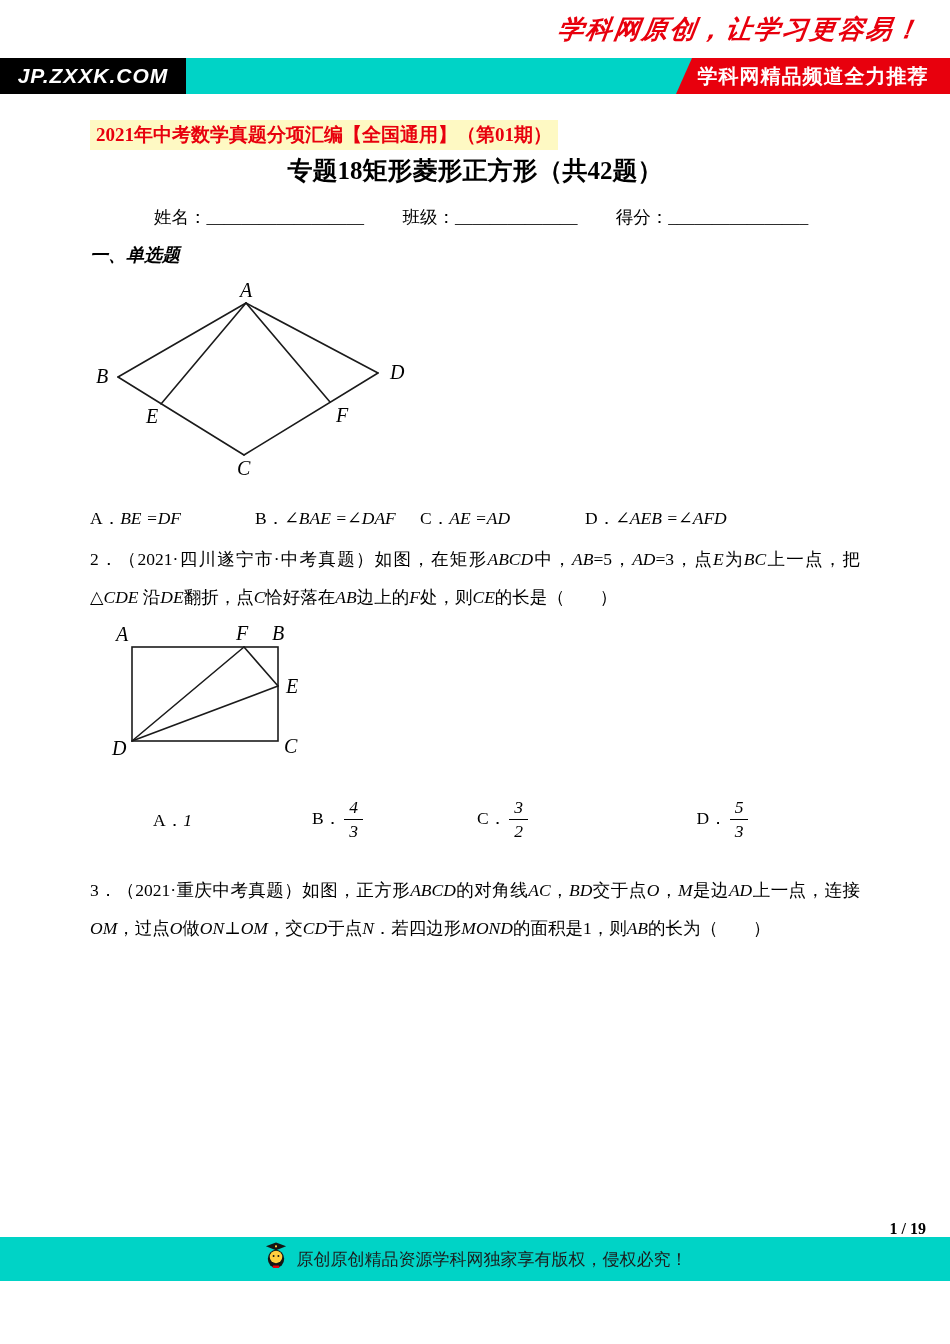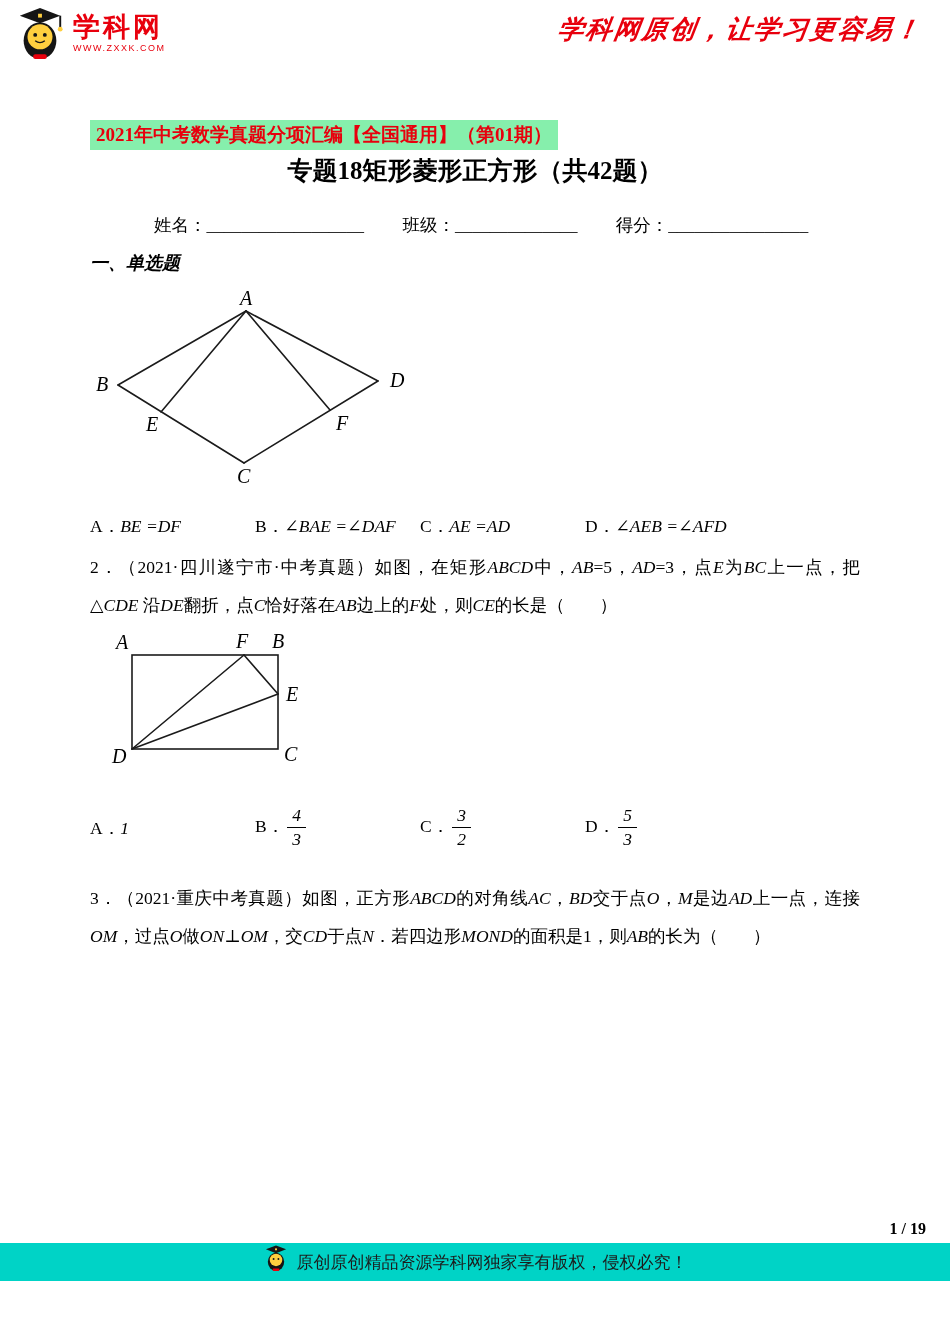--- a/index.html
+++ b/index.html
@@ -38,24 +38,24 @@
     color:#fff; display:flex; align-items:center; justify-content:center;
     font-weight:bold; font-size:20px; letter-spacing:1px;
     clip-path:polygon(16px 0, 100% 0, 100% 100%, 0 100%);
     font-family:"Liberation Sans","DejaVu Sans",sans-serif;
   }
 
   
   .content { position:absolute; top:94px; left:0; width:950px; padding:0 90px; }
   .series-title {
     display:inline-block; margin-top:26px; padding:2px 6px;
-    background:#86efac; color:#e8000d; font-weight:bold; font-size:19px;
+    background:#fef9c3; color:#e8000d; font-weight:bold; font-size:19px;
   }
   .doc-title { text-align:center; font-weight:bold; font-size:25px; margin-top:4px; color:#000; }
-  .fill-line { margin-top:24px; padding-left:64px; font-size:17.5px; line-height:1.7; }
+  .fill-line { margin-top:16px; padding-left:64px; font-size:17.5px; line-height:1.7; }
   .fill-group { margin-right:34px; white-space:nowrap; }
   .section-head { margin-top:10px; font-weight:bold; font-size:18px;font-style:italic; }
 
   .para { margin-top:10px; font-size:17.5px; line-height:2.2; text-align:justify; }
   .run-m { font-style:italic; font-family:"Liberation Serif","DejaVu Serif",serif; }
   .run-big {
     font-style:italic; font-size:21px; vertical-align:8px; padding:0 6px;
     font-family:"Liberation Serif","DejaVu Serif",serif;
   }
 
@@ -64,64 +64,50 @@
   .fig2 { margin:4px 0 4px 4px; }
   .geoline { stroke:#1b1b1b; stroke-width:1.6; fill:none; stroke-linecap:round; }
   .vlabel { font-family:"Liberation Serif","DejaVu Serif",serif; font-style:italic; font-size:20px; fill:#000; }
 
   .options {
     display:grid; grid-template-columns:165px 165px 165px 1fr;
     align-items:center; font-size:17.5px; margin-top:16px;
   }
   .opt { white-space:nowrap; }
   .opt-label { font-family:"Liberation Serif","DejaVu Serif",serif; }
-  .options-frac { min-height:58px; }
+  .options-frac { min-height:58px;text-align:center; }
   .frac {
     display:inline-flex; flex-direction:column; align-items:center;
     vertical-align:middle; font-style:italic; line-height:1.35; font-size:17.5px;
     font-family:"Liberation Serif","DejaVu Serif",serif; margin-left:3px;
   }
   .fnum { border-bottom:1.3px solid #000; padding:0 5px; }
   .fden { padding:0 5px; }
 
   
   .page-num { position:absolute; right:24px; bottom:106px; font-weight:bold; font-size:16px;margin-left:24px; }
   .footer-bar {
-    position:absolute; left:0; bottom:63px; width:950px; height:38px; background:#00d3c6;
+    position:absolute; left:0; bottom:63px; width:950px; height:44px; background:#00d3c6;
     display:flex; align-items:center; justify-content:center; gap:8px;
     font-size:17px; color:#1c1c1c;
   }
   .footer-mascot { margin-top:-8px; }
 </style>
 </head>
 <body>
 
 <div class="page">
 
   <header>
     <div class="header-top">
-      <div class="logo">
-        <svg width="52" height="58" viewBox="0 0 54 60">
-          <ellipse cx="27" cy="38" rx="17" ry="19" fill="#151515"></ellipse>
-          <circle cx="27" cy="34" r="13" fill="#ffcf3f"></circle>
-          <circle cx="22" cy="32" r="2" fill="#151515"></circle>
-          <circle cx="32" cy="32" r="2" fill="#151515"></circle>
-          <path d="M22 38 Q27 42 32 38" stroke="#151515" fill="none" stroke-width="1.5"></path>
-          <polygon points="27,4 48,12 27,20 6,12" fill="#151515"></polygon>
-          <rect x="25" y="10" width="4" height="4" fill="#ffcf3f"></rect>
-          <line x1="48" y1="12" x2="48" y2="24" stroke="#151515" stroke-width="2"></line>
-          <circle cx="48" cy="26" r="2.5" fill="#ffcf3f"></circle>
-          <rect x="20" y="52" width="14" height="5" rx="2" fill="#e8000d"></rect>
-        </svg>
-        <div class="logo-text">
-          <div class="brand">学科网</div>
-          <div class="brand-sub">WWW.ZXXK.COM</div>
-        </div>
-      </div>
       <div class="slogan">学科网原创，让学习更容易！</div>
+    </div>
+    <div class="ribbon">
+      <div class="ribbon-black">JP.ZXXK.COM</div>
+      <div class="ribbon-red">学科网精品频道全力推荐</div>
     </div>
   </header>
 
   <main class="content">
 
     <div class="series-title">2021年中考数学真题分项汇编【全国通用】（第01期）</div>
 
     <h1 class="doc-title">专题18矩形菱形正方形（共42题）</h1>
 
     <div class="fill-line">

